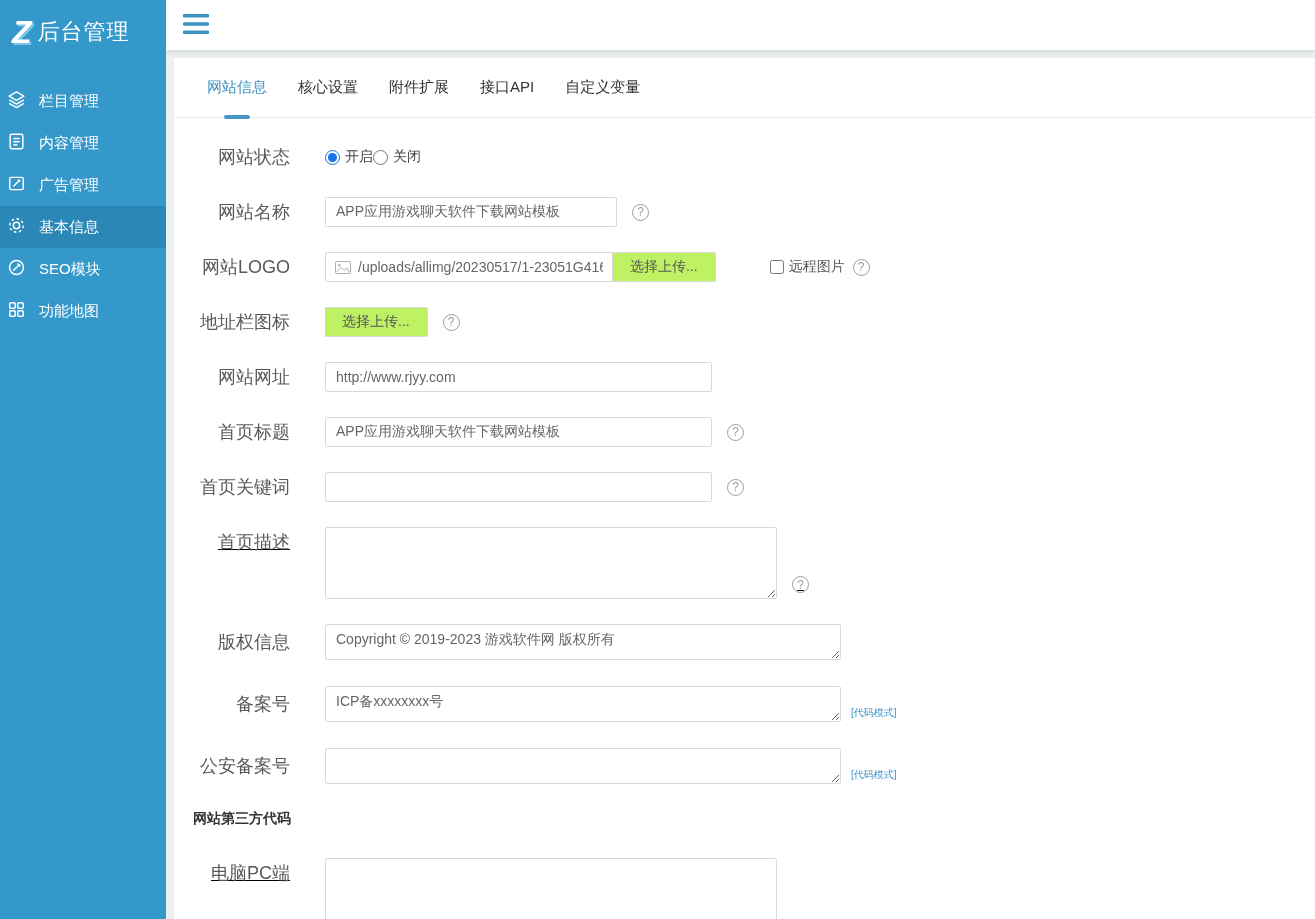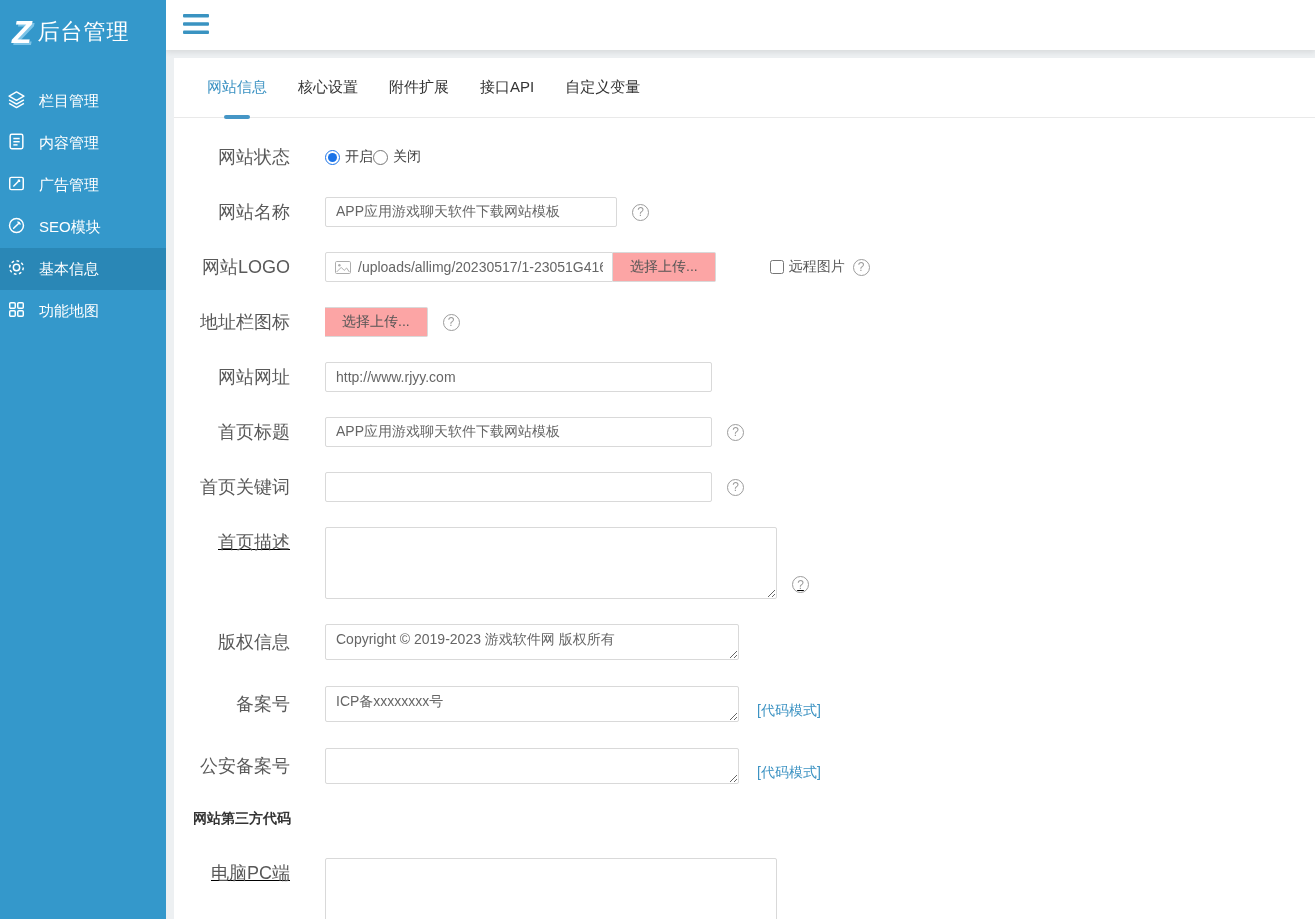--- a/index.html
+++ b/index.html
@@ -42,40 +42,40 @@
   .label { width:97px; flex-shrink:0; text-align:right; margin-right:35px;
     font-size:18px; color:#595959; line-height:30px; }
   .txt-input { height:30px; border:1px solid #d9d9d9; border-radius:2px; padding:0 10px;
     font-size:14px; color:#666; font-family:inherit; outline:none; background:#fff; }
   .w292 { width:292px; } .w387 { width:387px; }
   .file-group { display:flex; align-items:stretch; }
   .file-box { display:flex; align-items:center; gap:7px; width:288px; height:30px;
     border:1px solid #d9d9d9; border-radius:2px 0 0 2px; padding:0 9px; background:#fff; }
   .file-box input { border:none; outline:none; flex:1; min-width:0; font-size:14px;
     color:#666; font-family:inherit; }
-  .upload-btn { height:30px; padding:0 17px; background:#fca5a5; border:1px solid #d9d9d9;
+  .upload-btn { height:30px; padding:0 17px; background:#bef264; border:1px solid #d9d9d9;
     border-left:none; border-radius:0 2px 2px 0; font-size:14px; color:#555;
     font-family:inherit; cursor:pointer; white-space:nowrap; }
   .chk-wrap { display:flex; align-items:center; margin-left:14px; font-size:14px;
     color:#595959; cursor:pointer;padding-left:40px; }
   .chk-wrap input { width:14px; height:14px; margin-right:5px; accent-color:#1a73e8; }
   .radio-group { display:flex; align-items:center; }
   .radio-wrap { display:flex; align-items:center; font-size:14px; color:#444; cursor:pointer; }
   .radio-wrap input { width:15px; height:15px; margin-right:5px; accent-color:#1a73e8; }
   .help { display:inline-flex; align-items:center; justify-content:center; width:17px;
     height:17px; border:1px solid #9c9c9c; border-radius:50%; color:#9c9c9c;
     font-size:12px; margin-left:15px; flex-shrink:0; cursor:pointer; }
   .help::before { content:"?"; }
   .help.bottom { align-self:flex-end; margin-bottom:6px; }
   textarea { border:1px solid #d9d9d9; border-radius:2px; padding:6px 10px; resize:both;
     font-size:14px; color:#666; font-family:inherit; outline:none; }
   .ta-big { width:452px; height:72px; }
-  .ta-small { width:414px; height:36px; }
+  .ta-small { width:516px; height:36px; }
   .ta-pc { width:452px; height:90px; }
-  .code-link { font-size:14px; color:#3d93c3; margin-left:18px; align-self:flex-end;
+  .code-link { font-size:10px; color:#3d93c3; margin-left:10px; align-self:flex-end;
     margin-bottom:2px; cursor:pointer; text-decoration:none; white-space:nowrap; }
   .section-header { font-size:14px; font-weight:bold; color:#333; margin:5px 0 30px 0; }
   .row-small { margin-bottom:26px; }
 </style>
 </head>
 <body>
 
 <div class="sidebar">
   <div class="logo">
     <span class="logo-z">Z</span>
@@ -100,34 +100,34 @@
       <span>内容管理</span>
     </div>
     <div class="menu-item">
       <span><svg viewBox="0 0 18 18" width="19" height="19" fill="none" stroke="#fff" stroke-width="1.4" stroke-linejoin="round">
             <rect x="2.6" y="3.2" width="12.8" height="11.6" rx="1.5"></rect>
             <path d="M6 11.8 L11.8 6"></path>
             <path d="M10.2 6 H11.8 V7.6"></path>
           </svg></span>
       <span>广告管理</span>
     </div>
+    <div class="menu-item active">
+      <span><svg viewBox="0 0 18 18" width="19" height="19" fill="none" stroke="#fff" stroke-width="1.4">
+            <circle cx="9" cy="9" r="3"></circle>
+            <circle cx="9" cy="9" r="6.4" stroke-dasharray="2.6 2.4"></circle>
+          </svg></span>
+      <span>基本信息</span>
+    </div>
     <div class="menu-item">
       <span><svg viewBox="0 0 18 18" width="19" height="19" fill="none" stroke="#fff" stroke-width="1.4" stroke-linecap="round">
             <circle cx="9" cy="9" r="6.6"></circle>
             <path d="M6.3 11.7 L11.7 6.3"></path>
             <path d="M10.4 5.6 L12.4 7.6"></path>
           </svg></span>
       <span>SEO模块</span>
-    </div>
-    <div class="menu-item active">
-      <span><svg viewBox="0 0 18 18" width="19" height="19" fill="none" stroke="#fff" stroke-width="1.4">
-            <circle cx="9" cy="9" r="3"></circle>
-            <circle cx="9" cy="9" r="6.4" stroke-dasharray="2.6 2.4"></circle>
-          </svg></span>
-      <span>基本信息</span>
     </div>
     <div class="menu-item">
       <span><svg viewBox="0 0 18 18" width="19" height="19" fill="none" stroke="#fff" stroke-width="1.4">
             <rect x="2.6" y="2.6" width="5.2" height="5.2" rx="1"></rect>
             <rect x="10.2" y="2.6" width="5.2" height="5.2" rx="1"></rect>
             <rect x="2.6" y="10.2" width="5.2" height="5.2" rx="1"></rect>
             <rect x="10.2" y="10.2" width="5.2" height="5.2" rx="1"></rect>
           </svg></span>
       <span>功能地图</span>
     </div>

